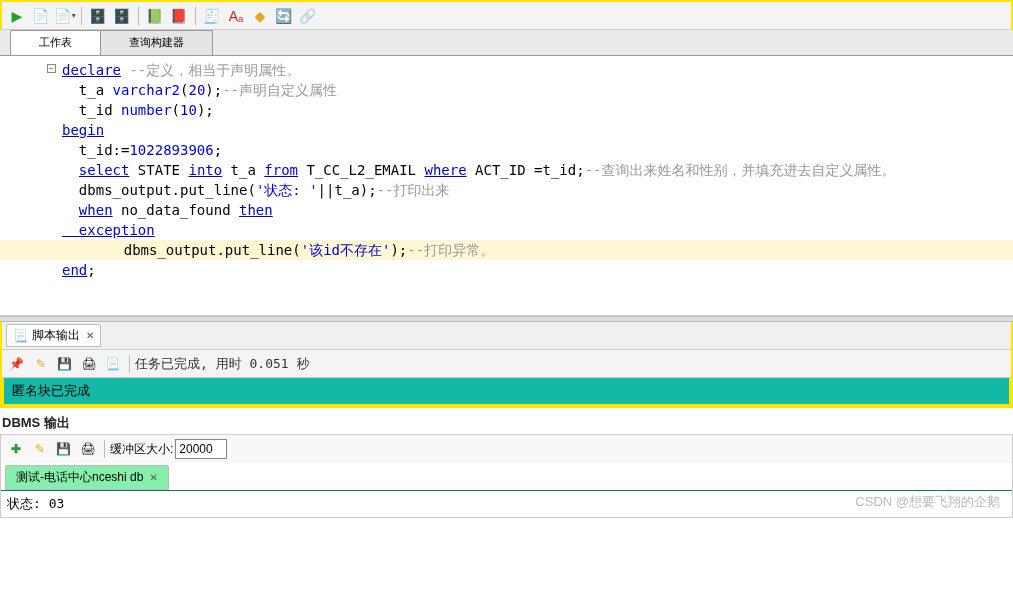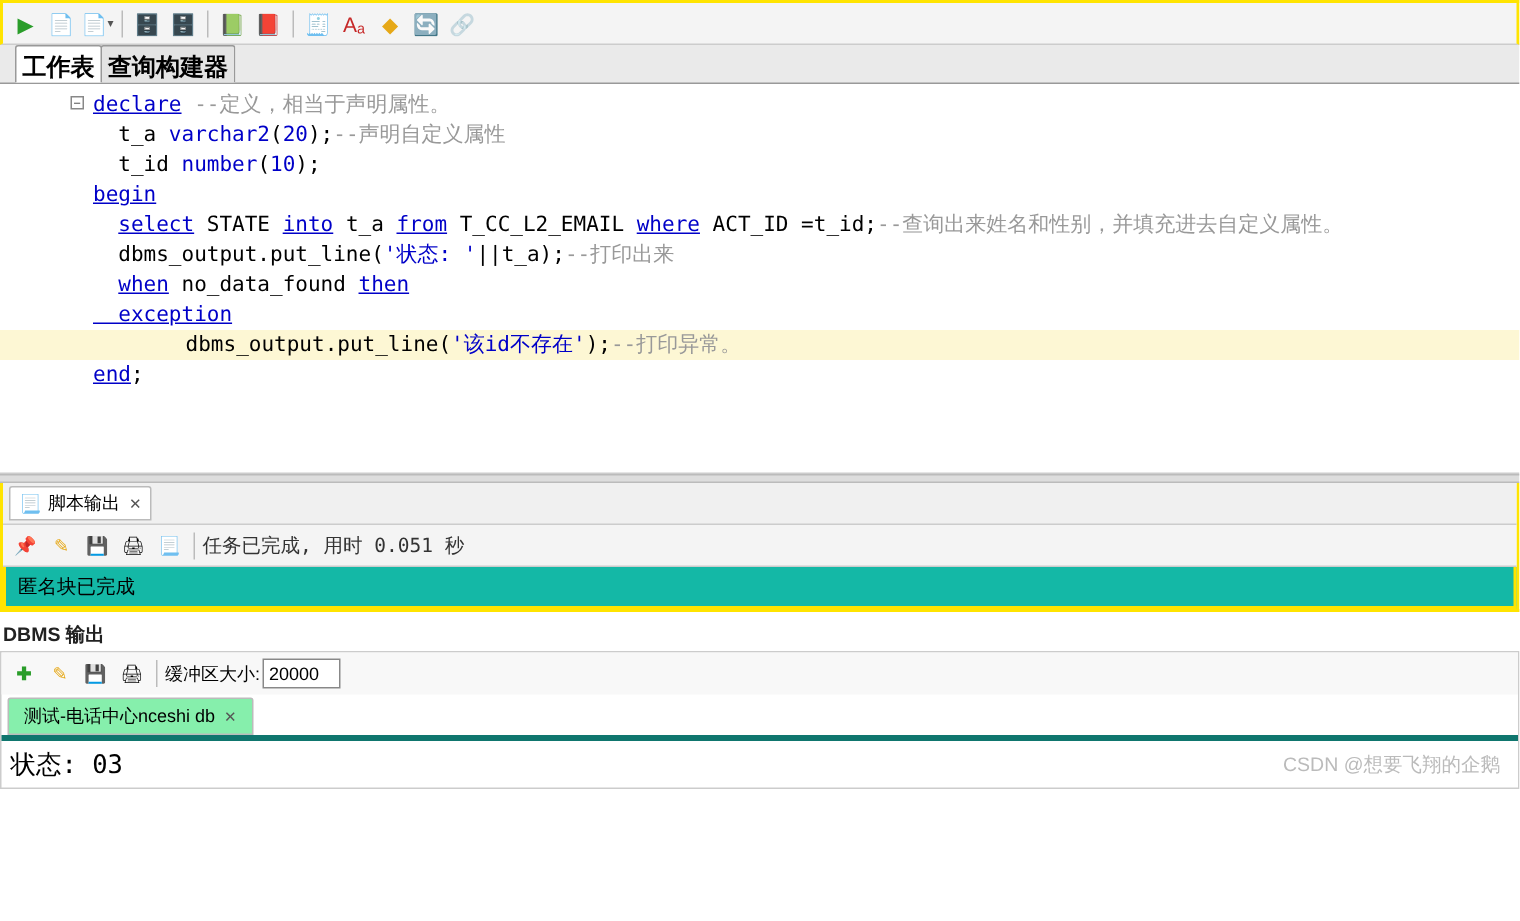--- a/index.html
+++ b/index.html
@@ -2,21 +2,21 @@
 <html><head>
 <meta charset="utf-8">
 <style>
 * { box-sizing: border-box; margin: 0; padding: 0; }
 body { font-family: "Microsoft YaHei", Tahoma, sans-serif; font-size: 12px; background: #fff; width: 1013px; }
 .toolbar { display: flex; align-items: center; height: 30px; border: 2px solid #ffe400; border-bottom: 1px solid #ccc; padding: 2px 4px; gap: 2px; background: #f4f4f4; }
 .tb-btn { width: 22px; height: 22px; display: flex; align-items: center; justify-content: center; border: 1px solid transparent; border-radius: 2px; cursor: pointer; }
 .tb-sep { width: 1px; height: 18px; background: #bbb; margin: 0 3px; }
 .icon { font-size: 14px; }
 .tabs { display: flex; height: 26px; background: #eaeaea; border-bottom: 1px solid #999; padding-left: 10px; }
-.tab { padding: 4px 4px; border: 1px solid #999; border-bottom: none; background: #fff; margin-right: -1px; font-size: 16px; cursor: pointer; border-top-left-radius: 2px; border-top-right-radius: 2px; font-weight: bold; }
+.tab { padding: 4px 28px; border: 1px solid #999; border-bottom: none; background: #fff; margin-right: -1px; font-size: 11px; cursor: pointer; border-top-left-radius: 2px; border-top-right-radius: 2px; }
 .tab.active { background: #fff; }
 .tab.inactive { background: #e4e4e4; }
 .editor { font-family: Consolas, Monaco, monospace; font-size: 14px; line-height: 20px; background: #fff; padding: 4px 0; min-height: 260px; border-bottom: 1px solid #ccc; }
 .editor-line { display: flex; white-space: pre; padding-left: 6px; }
 .gutter { width: 40px; text-align: right; padding-right: 6px; color: #999; flex-shrink: 0; position: relative; }
 .fold { position: absolute; right: -10px; top: 4px; width: 9px; height: 9px; border: 1px solid #888; background: #fff; font-size: 8px; line-height: 8px; text-align: center; color: #555; cursor: pointer; }
 .code { padding-left: 16px; }
 .hl-line { background: #fdf7d4; gap: 28px; }
 .kw { color: #0000c8; text-decoration: underline; }
 .dt { color: #0000c8; }
@@ -29,21 +29,21 @@
 .panel-tab { display: flex; align-items: center; gap: 4px; padding: 2px 6px; background: #fff; border: 1px solid #bbb; border-radius: 2px 2px 0 0; font-size: 12px; cursor: pointer; }
 .close-x { font-size: 10px; color: #555; padding-left: 2px; cursor: pointer; }
 .panel-tools { display: flex; align-items: center; gap: 2px; background: #f4f4f4; border-bottom: 1px solid #ccc; padding: 3px 4px; height: 28px; }
 .panel-body { padding: 4px 8px; font-family: Liberation Mono, monospace; font-size: 13px; background: #14b8a6; min-height: 22px; border: 2px solid #ffe400; border-top: none; }
 .status-text { font-family: "Microsoft YaHei", Consolas, monospace; font-size: 13px; color: #333; }
 .section-title { padding: 6px 2px 2px; font-size: 13px; font-weight: bold; color: #222; }
 .dbms-tools { display: flex; align-items: center; gap: 2px; padding: 3px 4px; height: 28px; background: #f8f8f8; }
 .buf-input { width: 52px; height: 20px; font-size: 12px; padding: 0 3px; border: 1px solid #888; }
 .dbms-tab-row { display: flex; padding: 2px 4px 0; }
 .dbms-tab { padding: 3px 10px; border: 1px solid #bbb; background: #86efac; font-size: 12px; border-radius: 2px 2px 0 0; cursor: pointer; display:flex; align-items:center; gap:4px;}
-.dbms-body { padding: 4px 6px; font-family: Consolas, Monaco, monospace; font-size: 17px; border-top: 4px solid #0f766e; min-height: 26px; }
+.dbms-body { padding: 4px 6px; font-family: Consolas, Monaco, monospace; font-size: 13px; border-top: 1px solid #0f766e; min-height: 26px; }
 .watermark { position: absolute; right: 12px; bottom: 6px; color: #bbb; font-size: 13px; }
 .yellow-wrap { border: 2px solid #ffe400; border-top: none; }
 </style>
 </head>
 <body>
 
 <div class="toolbar">
   <div class="tb-btn">
       <span class="icon" style="color:#2a9d2a">▶</span>
     </div>
@@ -89,20 +89,21 @@
 <div class="tabs">
   <div class="tab active">工作表</div>
   <div class="tab inactive">查询构建器</div>
 </div>
 
 <div class="editor">
   <div class="editor-line"><div class="gutter"><div class="fold">−</div></div><div class="code"><span class="kw">declare</span><span class="com"> --定义，相当于声明属性。</span></div></div>
   <div class="editor-line"><div class="gutter"></div><div class="code"><span>  t_a </span><span class="dt">varchar2</span><span>(</span><span class="num">20</span><span>);</span><span class="com">--声明自定义属性</span></div></div>
   <div class="editor-line"><div class="gutter"></div><div class="code"><span>  t_id </span><span class="dt">number</span><span>(</span><span class="num">10</span><span>);</span></div></div>
   <div class="editor-line"><div class="gutter"></div><div class="code"><span class="kw">begin</span></div></div>
+  <div class="editor-line"><div class="gutter"></div><div class="code"><span>  t_id:=</span><span class="num">1022893906</span><span>;</span></div></div>
   <div class="editor-line"><div class="gutter"></div><div class="code"><span>  </span><span class="kw">select</span><span> STATE </span><span class="kw">into</span><span> t_a </span><span class="kw">from</span><span> T_CC_L2_EMAIL </span><span class="kw">where</span><span> ACT_ID =t_id;</span><span class="com">--查询出来姓名和性别，并填充进去自定义属性。</span></div></div>
   <div class="editor-line"><div class="gutter"></div><div class="code"><span>  dbms_output.put_line(</span><span class="str">'状态: '</span><span>||t_a);</span><span class="com">--打印出来</span></div></div>
   <div class="editor-line"><div class="gutter"></div><div class="code"><span>  </span><span class="kw">when</span><span> no_data_found </span><span class="kw">then</span></div></div>
   <div class="editor-line"><div class="gutter"></div><div class="code"><span class="kw">  exception</span></div></div>
   <div class="editor-line hl-line"><div class="gutter"></div><div class="code"><span>    dbms_output.put_line(</span><span class="str">'该id不存在'</span><span>);</span><span class="com">--打印异常。</span></div></div>
   <div class="editor-line"><div class="gutter"></div><div class="code"><span class="kw">end</span><span>;</span></div></div>
 </div>
 
 <div class="splitter"></div>
 

